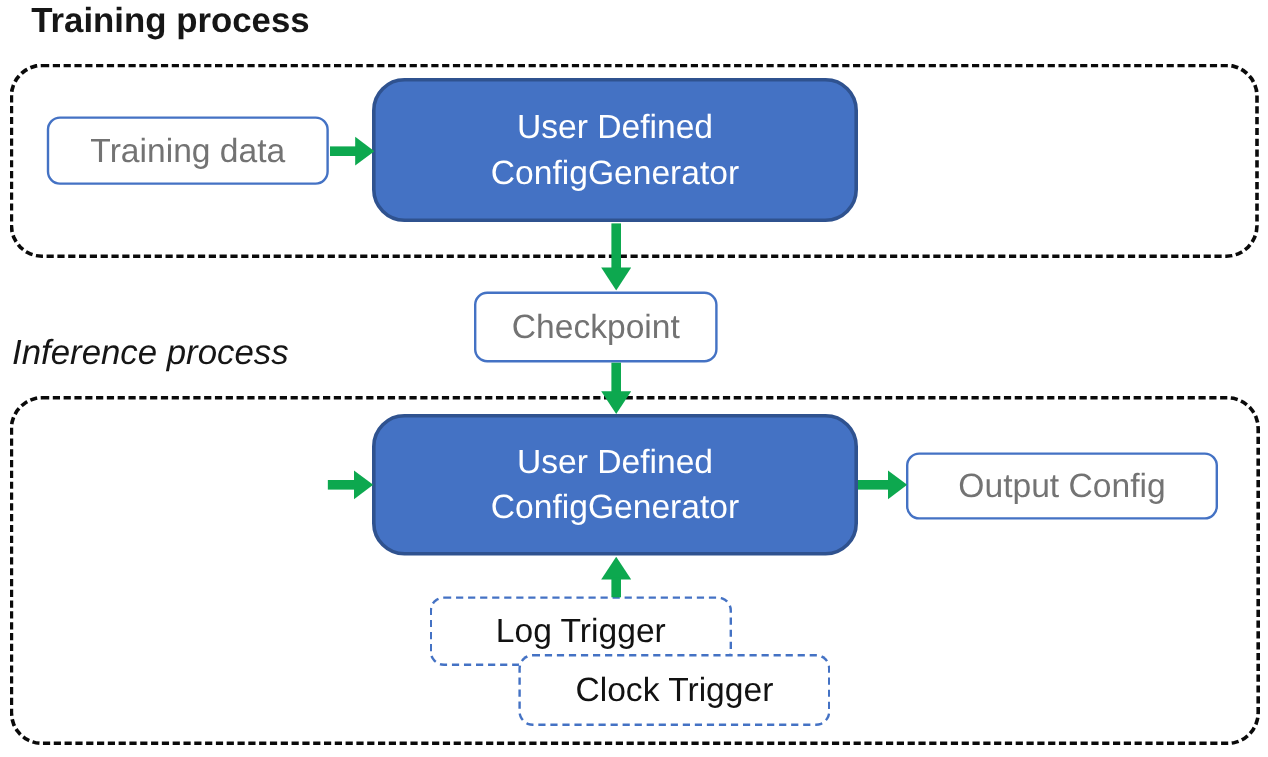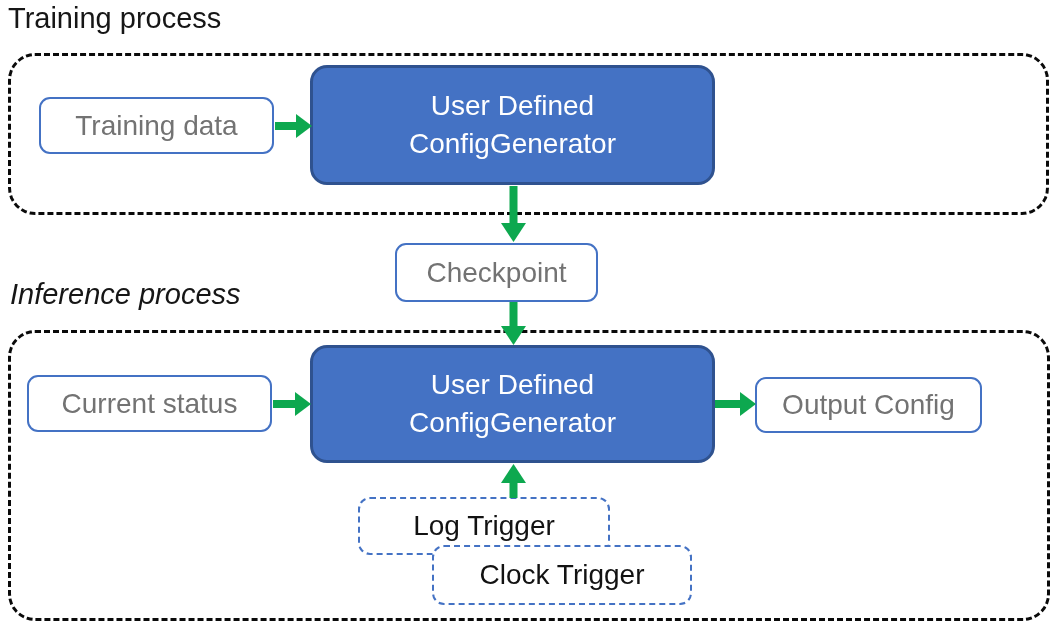--- a/index.html
+++ b/index.html
@@ -37,21 +37,21 @@
   }
   .white-node {
     background: #ffffff;
     border: 2px solid var(--outline-blue, #4472C4);
     border-radius: 11px;
     color: #737373;
   }
   .blue-node {
     background: var(--box-fill-blue, #4472C4);
     border: 3px solid var(--box-border-dark-blue, #2F528F);
-    border-radius: 17px;
+    border-radius: 27px;
     color: #ffffff;
     white-space: pre-line;
     line-height: 38px;
   }
   .dashed-node {
     background: #ffffff;
     border: 2px dashed var(--outline-blue, #4472C4);
     border-radius: 12px;
     color: #121212;
   }
@@ -62,21 +62,21 @@
     line-height: 0;
   }
   .z1 { z-index: 1; }
   .z2 { z-index: 2; }
 </style>
 </head>
 <body>
 
 <div class="canvas">
 
-  <div class="section-label" style="left:8px; top:2px;">Training process</div>
+  <div class="section-label" style="left:26px; top:2px;font-weight:bold;">Training process</div>
 
   <div class="region" style="left:8px; top:53px; width:1041px; height:162px;"></div>
 
   <div class="node white-node" style="left:39px; top:97px; width:235px; height:57px;">Training data</div>
 
   <div class="arrow" style="left:275px; top:112px;">
     <svg width="37" height="28" viewBox="0 0 37 28">
       <rect x="0" y="10" width="22" height="8" fill="currentColor"></rect>
       <polygon points="21,2 37,14 21,26" fill="currentColor"></polygon>
     </svg>
@@ -98,40 +98,39 @@
     <svg width="27" height="43" viewBox="0 0 27 43">
       <rect x="9.5" y="0" width="8" height="26" fill="currentColor"></rect>
       <polygon points="1,24 26,24 13.5,43" fill="currentColor"></polygon>
     </svg>
   </div>
 
   <div class="section-label" style="left:10px; top:278px;font-style:italic;">Inference process</div>
 
   <div class="region" style="left:8px; top:330px; width:1042px; height:291px;"></div>
 
-  <div class="node white-node" style="left:27px; top:375px; width:245px; height:57px;">Current status</div>
 
   <div class="arrow" style="left:273px; top:390px;">
     <svg width="38" height="28" viewBox="0 0 38 28">
       <rect x="0" y="10" width="23" height="8" fill="currentColor"></rect>
       <polygon points="22,2 38,14 22,26" fill="currentColor"></polygon>
     </svg>
   </div>
 
   <div class="node blue-node" style="left:310px; top:345px; width:405px; height:118px;">User Defined
 ConfigGenerator</div>
 
   <div class="arrow" style="left:715px; top:390px;">
     <svg width="41" height="28" viewBox="0 0 41 28">
       <rect x="0" y="10" width="26" height="8" fill="currentColor"></rect>
       <polygon points="25,2 41,14 25,26" fill="currentColor"></polygon>
     </svg>
   </div>
 
-  <div class="node white-node" style="left:755px; top:377px; width:227px; height:56px;">Output Config</div>
+  <div class="node white-node" style="left:755px; top:377px; width:260px; height:56px;">Output Config</div>
 
   <div class="arrow" style="left:500px; top:464px;">
     <svg width="27" height="34" viewBox="0 0 27 34">
       <polygon points="13.5,0 1,19 26,19" fill="currentColor"></polygon>
       <rect x="9.5" y="17" width="8" height="17" fill="currentColor"></rect>
     </svg>
   </div>
 
   <div class="node dashed-node z1" style="left:358px; top:497px; width:252px; height:58px;">Log Trigger</div>
 

